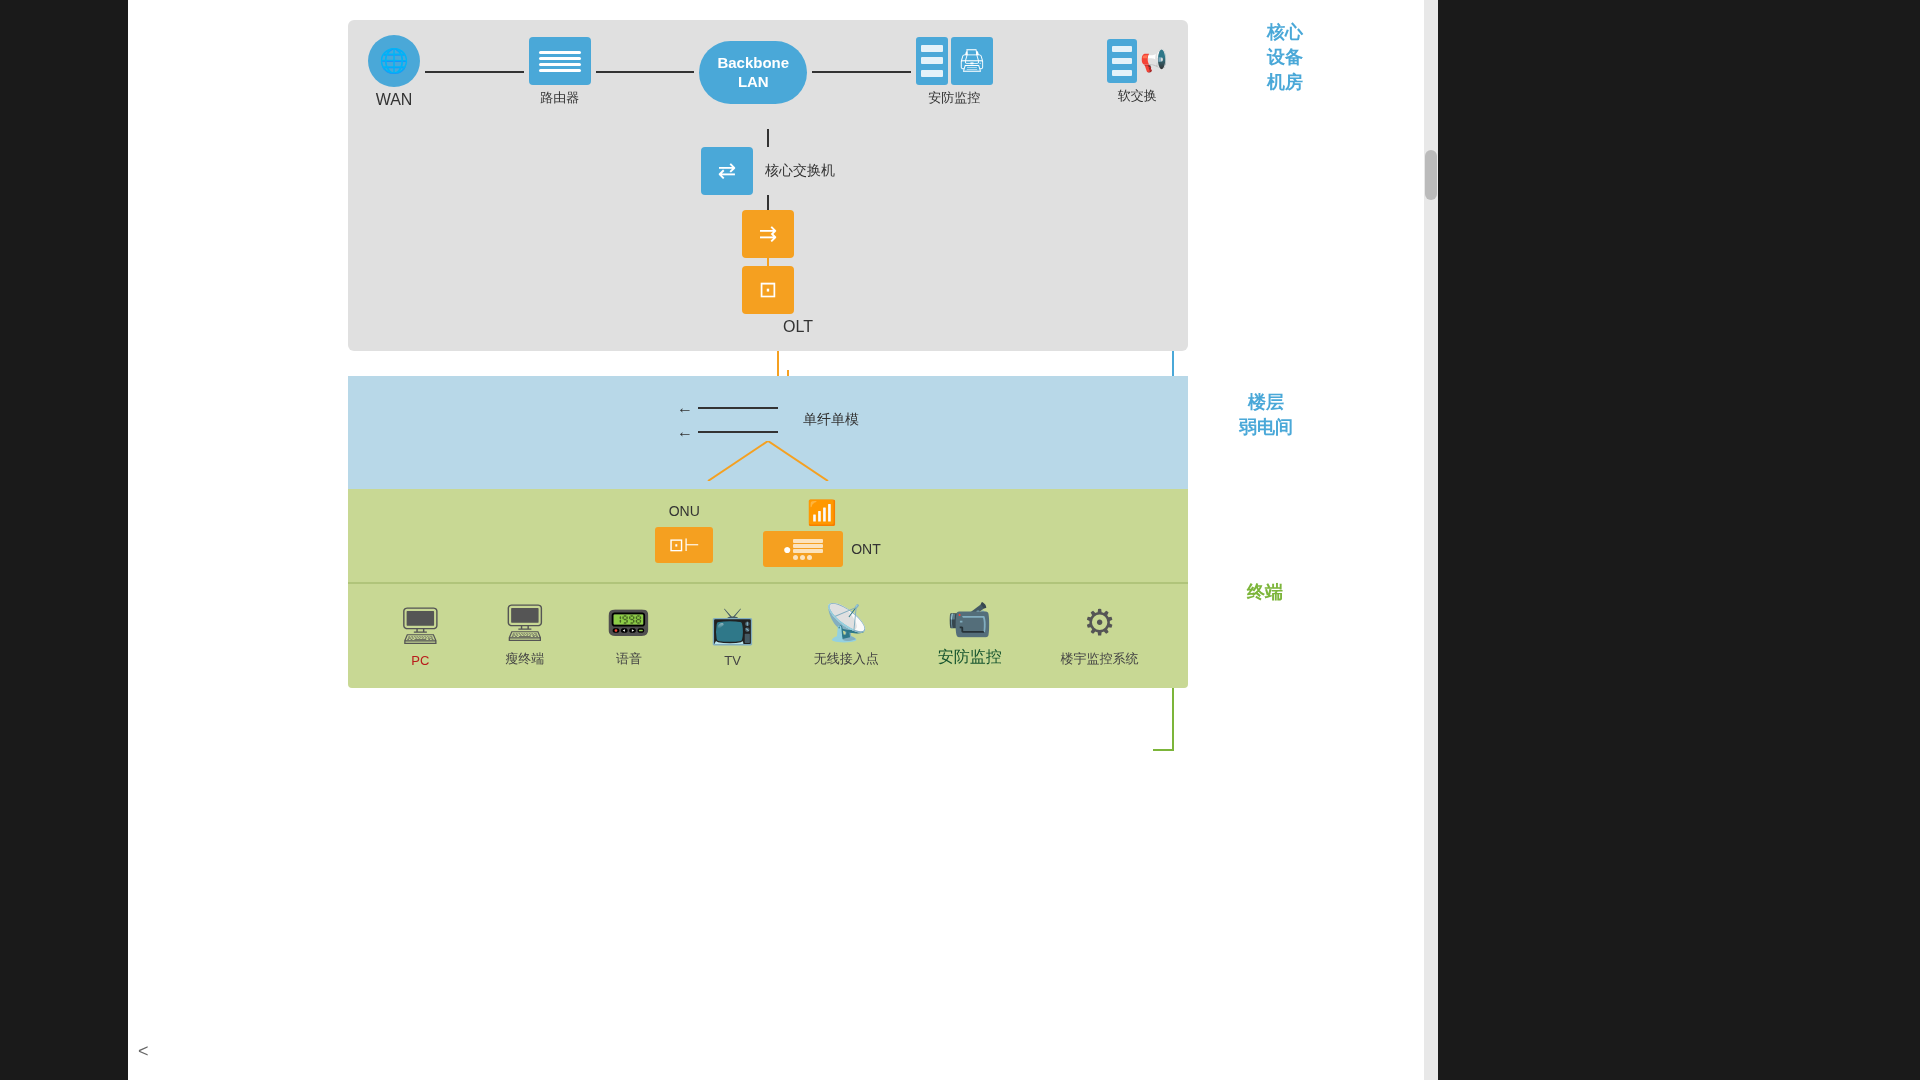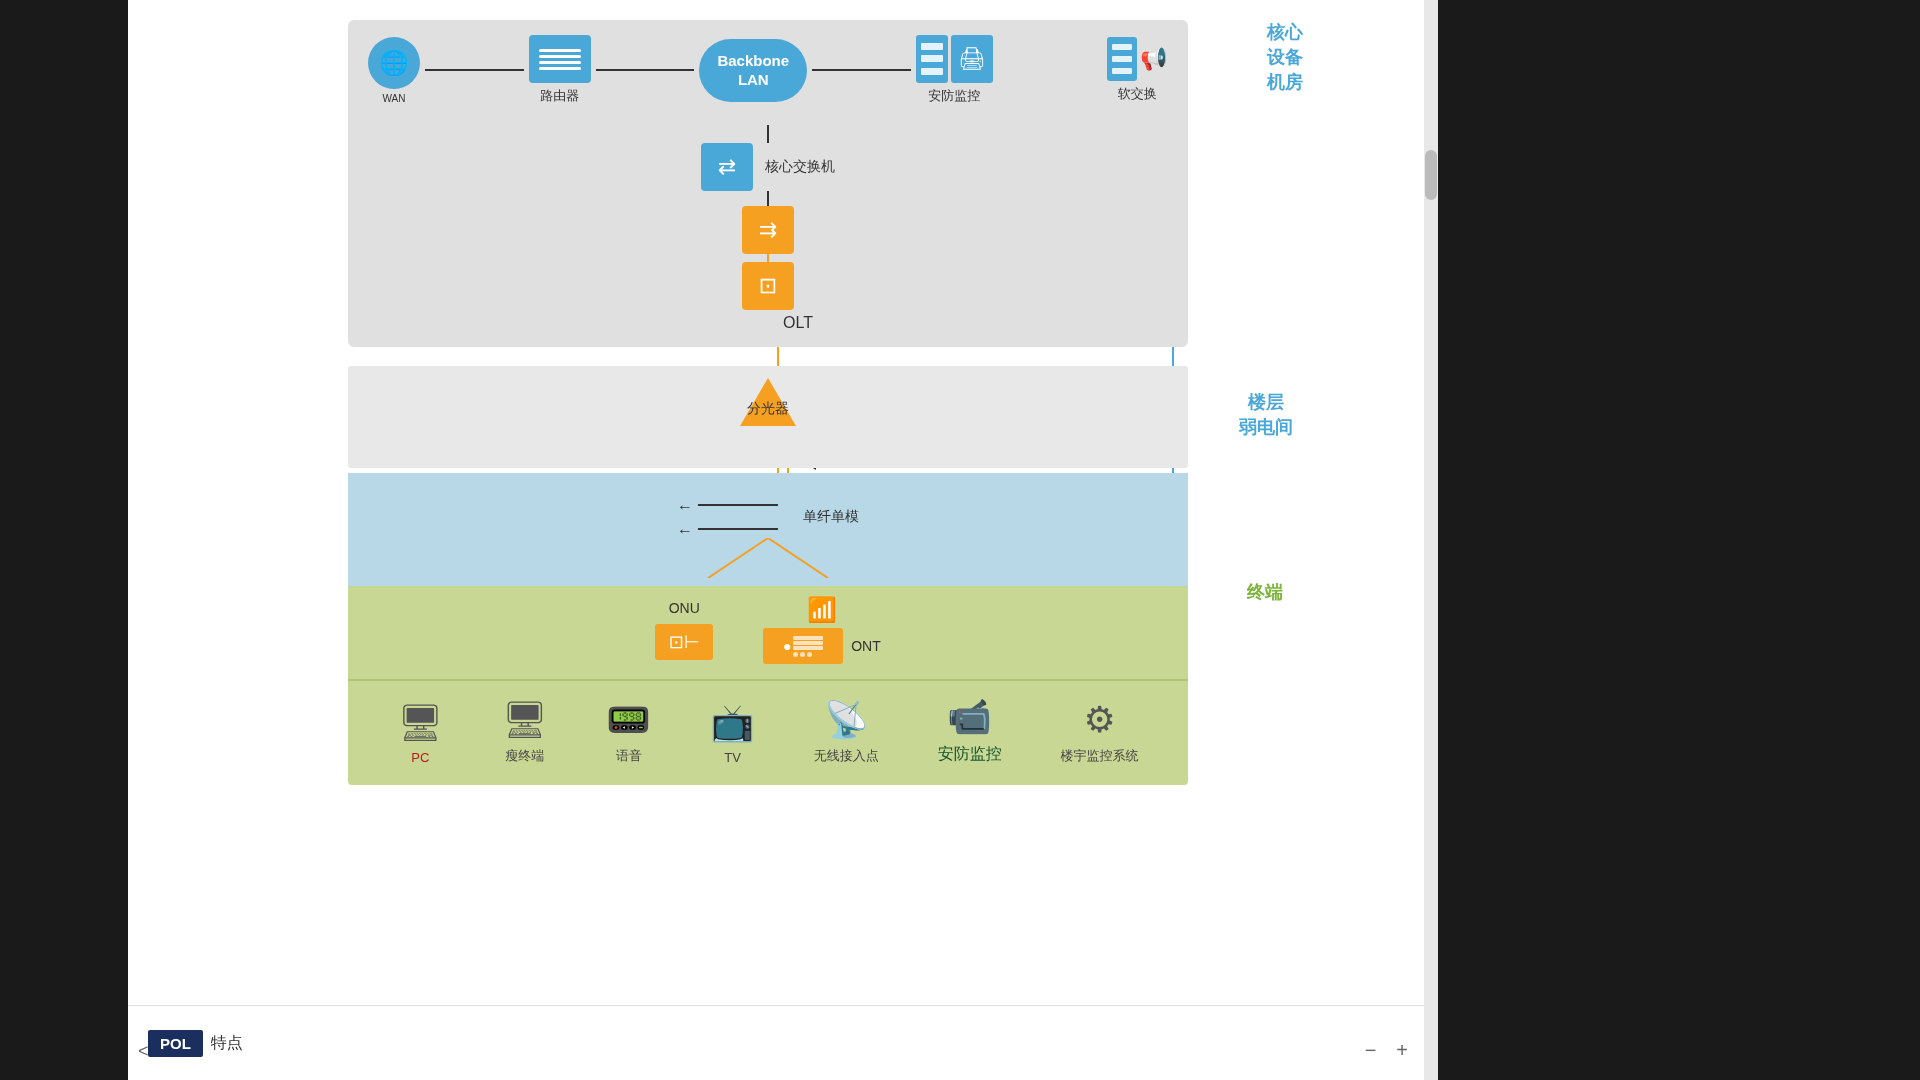--- a/index.html
+++ b/index.html
@@ -59,21 +59,21 @@
           <line x1="580" y1="445" x2="510" y2="445" stroke="#333" stroke-width="1.5"></line>
           <polygon points="510,445 518,440 518,450" fill="#333"></polygon>
         </svg>
 
         <div style="background:#e0e0e0;border-radius:6px;padding:15px 20px 15px;width:840px;position:relative;z-index:2;">
 
           <div style="display:flex;align-items:center;margin-bottom:20px;gap:0;">
 
             <div style="display:flex;flex-direction:column;align-items:center;margin-right:5px;">
               <div style="width:52px;height:52px;border-radius:50%;background:#4aa8d8;display:flex;align-items:center;justify-content:center;color:white;font-size:24px;">🌐</div>
-              <span style="font-size:10px;color:#333;margin-top:4px;text-align:center;">WAN</span>
+              <span style="font-size:16px;color:#333;margin-top:4px;text-align:center;">WAN</span>
             </div>
 
             <div style="flex:1;height:2px;background:#333;min-width:15px;"></div>
 
             <div style="display:flex;flex-direction:column;align-items:center;margin:0 5px;">
               <div style="width:62px;height:48px;background:#4aa8d8;border-radius:4px;display:flex;flex-direction:column;align-items:center;justify-content:center;padding:8px;gap:3px;">
                 <div style="width:42px;height:3px;background:white;border-radius:2px;"></div>
                 <div style="width:42px;height:3px;background:white;border-radius:2px;"></div>
                 <div style="width:42px;height:3px;background:white;border-radius:2px;"></div>
                 <div style="width:42px;height:3px;background:white;border-radius:2px;"></div>
@@ -148,29 +148,20 @@
               <span style="font-size:16px;color:#333;margin-left:60px;">OLT</span>
             </div>
           </div>
 
         </div>
 
         <div style="display:flex;justify-content:center;position:relative;z-index:2;">
           <div style="width:2px;height:20px;background:#f5a020;"></div>
         </div>
 
-        <div style="background:#e8e8e8;padding:12px 20px;width:840px;position:relative;z-index:2;border-radius:3px;margin-top:-1px;">
-          <div style="display:flex;align-items:center;justify-content:center;gap:15px;">
-
-            <div style="width:0;height:0;border-left:28px solid transparent;border-right:28px solid transparent;border-bottom:48px solid #f5a020;position:relative;display:flex;align-items:flex-end;justify-content:center;">
-              <span style="position:absolute;bottom:-40px;color:#333;font-size:14px;white-space:nowrap;">分光器</span>
-            </div>
-          </div>
-          <div style="margin-top:30px;"></div>
-        </div>
 
         <div style="display:flex;justify-content:center;position:relative;z-index:2;">
           <div style="width:2px;height:5px;background:#f5a020;"></div>
         </div>
 
         <div style="background:#b8d8e8;padding:18px 20px;width:840px;position:relative;z-index:2;">
 
           <div style="display:flex;align-items:center;justify-content:center;gap:15px;margin-top:5px;">
 
             <div style="display:flex;flex-direction:column;gap:6px;margin-right:10px;">
@@ -278,37 +269,20 @@
           <div>弱电间</div>
         </div>
 
         <div style="position:absolute;right:-75px;top:560px;color:#7cb53a;font-size:18px;font-weight:bold;text-align:center;">
           <span>终端</span>
         </div>
 
       </div>
     </div>
 
-    <div style="position:absolute;bottom:0;left:0;right:0;height:75px;background:#fff;border-top:1px solid #e0e0e0;display:flex;align-items:center;padding:0 20px;">
-      <div style="display:flex;align-items:center;gap:8px;">
-        <div style="background:#1a2f5e;color:white;font-size:15px;font-weight:bold;padding:5px 12px;border-radius:2px;">
-          <span>POL</span>
-        </div>
-        <span style="font-size:16px;color:#333;font-weight:500;">特点</span>
-      </div>
-
-      <div style="position:absolute;right:30px;bottom:18px;display:flex;gap:20px;">
-        <button style="background:none;border:none;font-size:20px;color:#666;cursor:pointer;">
-          <span>−</span>
-        </button>
-        <button style="background:none;border:none;font-size:20px;color:#666;cursor:pointer;">
-          <span>+</span>
-        </button>
-      </div>
-    </div>
 
     <div style="position:absolute;bottom:18px;left:10px;display:flex;align-items:center;">
       <button style="background:none;border:none;font-size:18px;color:#666;cursor:pointer;">
         <span>&lt;</span>
       </button>
     </div>
 
   </div>
 
   <div style="position:absolute;left:0;top:0;width:128px;height:1080px;background:#1a1a1a;"></div>

